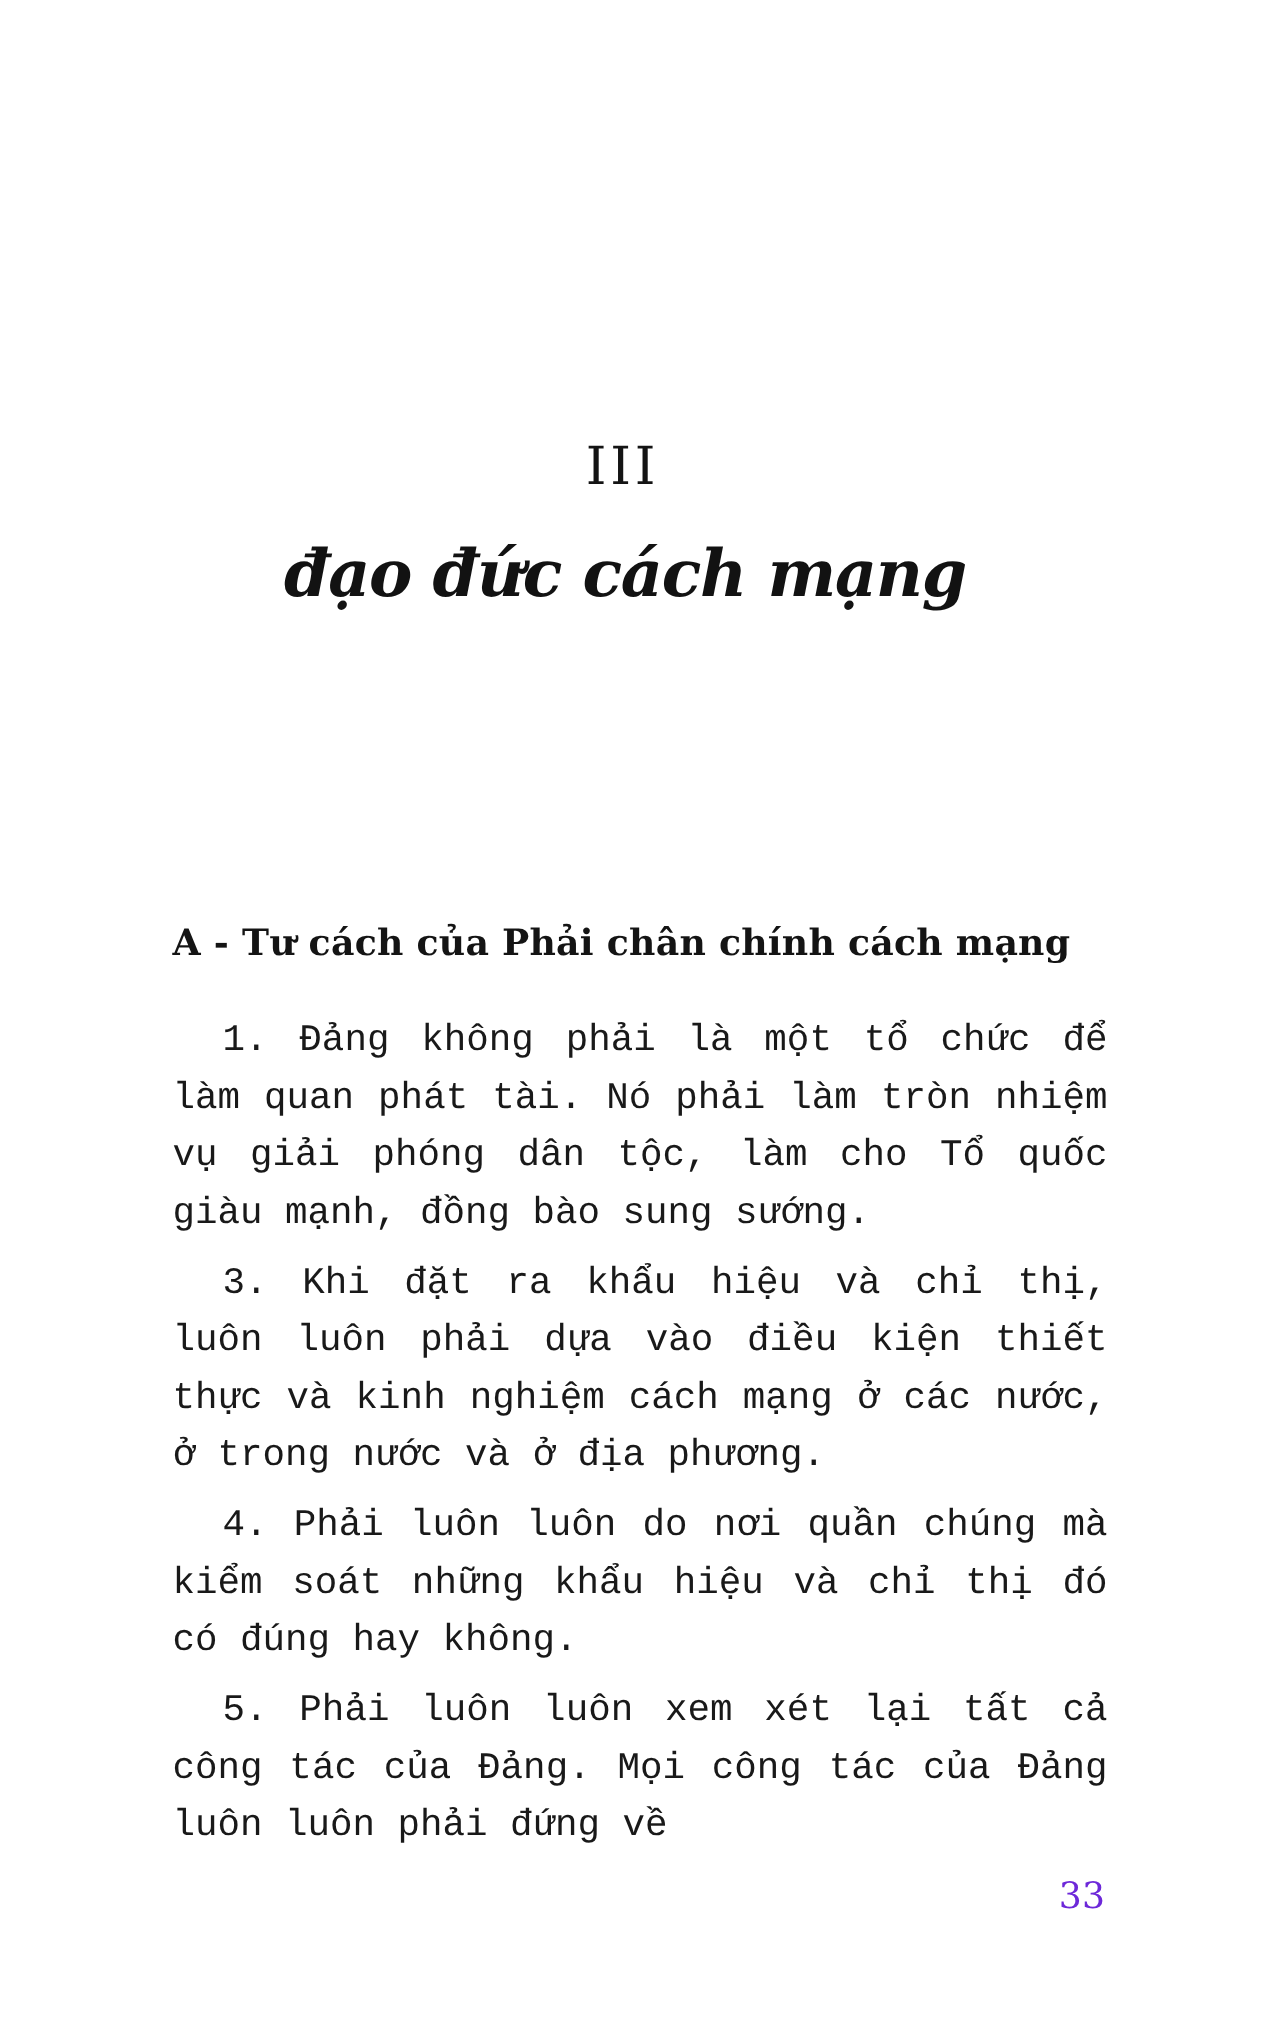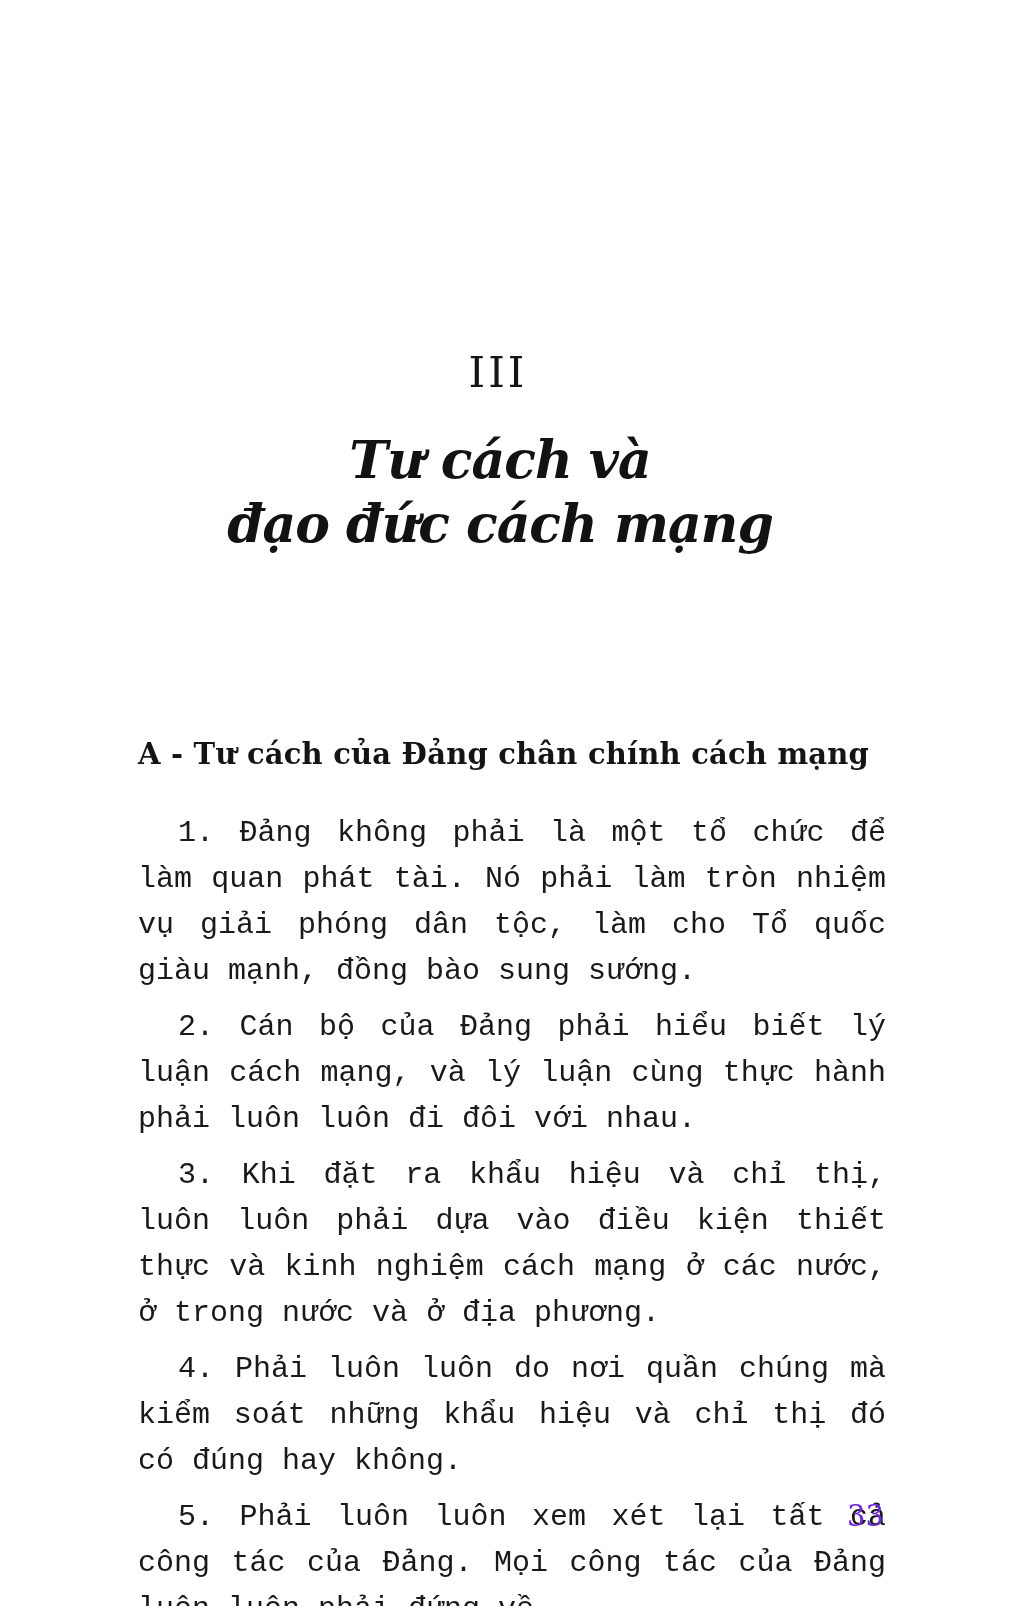--- a/index.html
+++ b/index.html
@@ -79,29 +79,27 @@
   }
 </style>
 </head>
 <body>
 
 <div class="page">
 
   <div class="chapter-number">III</div>
 
   <div class="chapter-title">
-    <div>Tư cách và</div>
     <div>đạo đức cách mạng</div>
   </div>
 
-  <h2 class="section-heading">A - Tư cách của Đảng chân chính cách mạng</h2>
+  <h2 class="section-heading">A - Tư cách của Phải chân chính cách mạng</h2>
 
   <div class="body-copy">
     <p>1. Đảng không phải là một tổ chức để làm quan phát tài. Nó phải làm tròn nhiệm vụ giải phóng dân tộc, làm cho Tổ quốc giàu mạnh, đồng bào sung sướng.</p>
-    <p>2. Cán bộ của Đảng phải hiểu biết lý luận cách mạng, và lý luận cùng thực hành phải luôn luôn đi đôi với nhau.</p>
     <p>3. Khi đặt ra khẩu hiệu và chỉ thị, luôn luôn phải dựa vào điều kiện thiết thực và kinh nghiệm cách mạng ở các nước, ở trong nước và ở địa phương.</p>
     <p>4. Phải luôn luôn do nơi quần chúng mà kiểm soát những khẩu hiệu và chỉ thị đó có đúng hay không.</p>
     <p>5. Phải luôn luôn xem xét lại tất cả công tác của Đảng. Mọi công tác của Đảng luôn luôn phải đứng về</p>
   </div>
 
   <div class="page-number">33</div>
 
 </div>
 
 </body></html>

